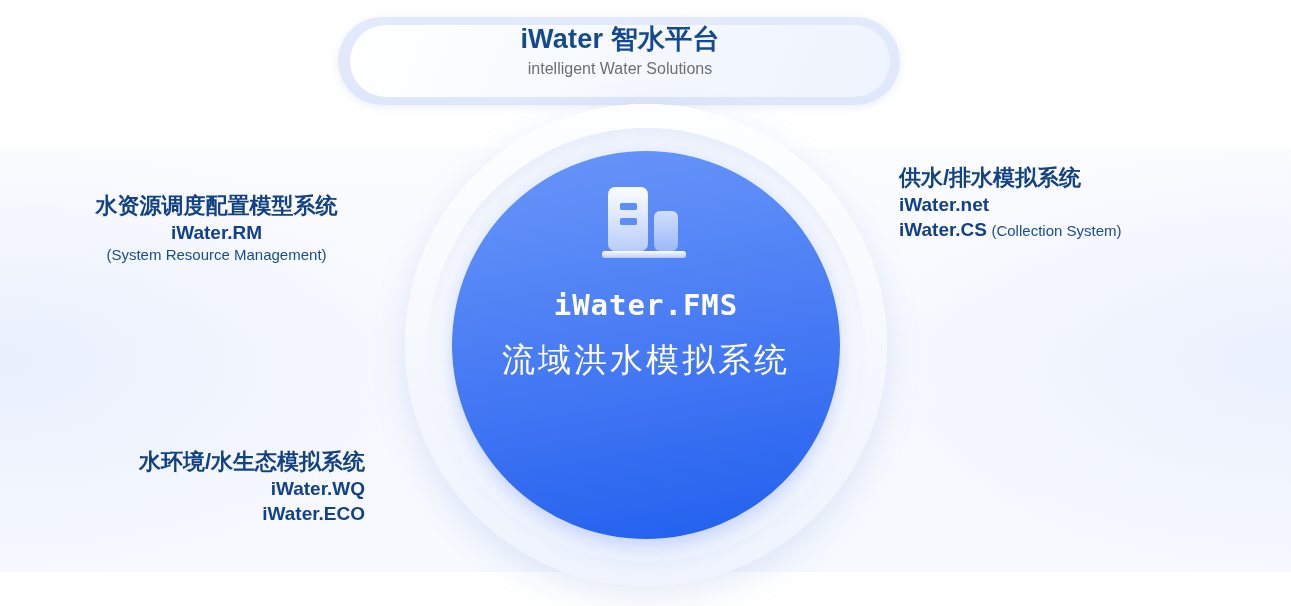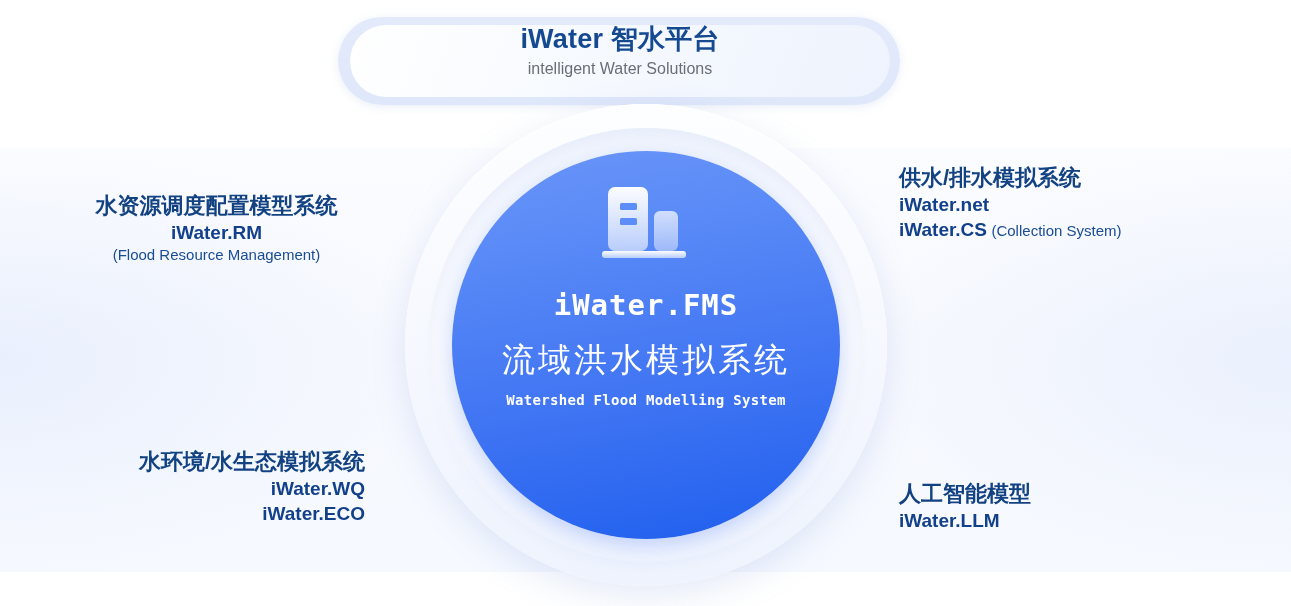--- a/index.html
+++ b/index.html
@@ -228,42 +228,37 @@
       <rect x="54" y="28" width="24" height="40" rx="6" fill="url(#bldgGradB)"></rect>
 
       <rect x="20" y="20" width="17" height="7" rx="1.5" fill="#5d8df7"></rect>
       <rect x="20" y="35" width="17" height="7" rx="1.5" fill="#5d8df7"></rect>
 
       <rect x="2" y="68" width="84" height="7" rx="3" fill="url(#bldgGradA)"></rect>
     </svg>
 
     <div class="core-code">iWater.FMS</div>
     <div class="core-cn">流域洪水模拟系统</div>
-    <div class="core-en">Watershed Flood Modelling System</div>
   </div>
 
   <div class="label-block lbl-tl">
     <div class="l-cn">水资源调度配置模型系统</div>
     <div class="l-code">iWater.RM</div>
-    <div class="l-note">(Flood Resource Management)</div>
+    <div class="l-note">(System Resource Management)</div>
   </div>
 
   <div class="label-block lbl-tr">
     <div class="l-cn">供水/排水模拟系统</div>
     <div class="l-code">iWater.net</div>
     <div>
       <span class="l-code" style="display:inline;">iWater.CS</span>
       <span class="l-note-inline">(Collection System)</span>
     </div>
   </div>
 
   <div class="label-block lbl-bl">
     <div class="l-cn">水环境/水生态模拟系统</div>
     <div class="l-code">iWater.WQ</div>
     <div class="l-code">iWater.ECO</div>
   </div>
 
-  <div class="label-block lbl-br">
-    <div class="l-cn">人工智能模型</div>
-    <div class="l-code">iWater.LLM</div>
-  </div>
 
 </div>
 
 </body></html>

